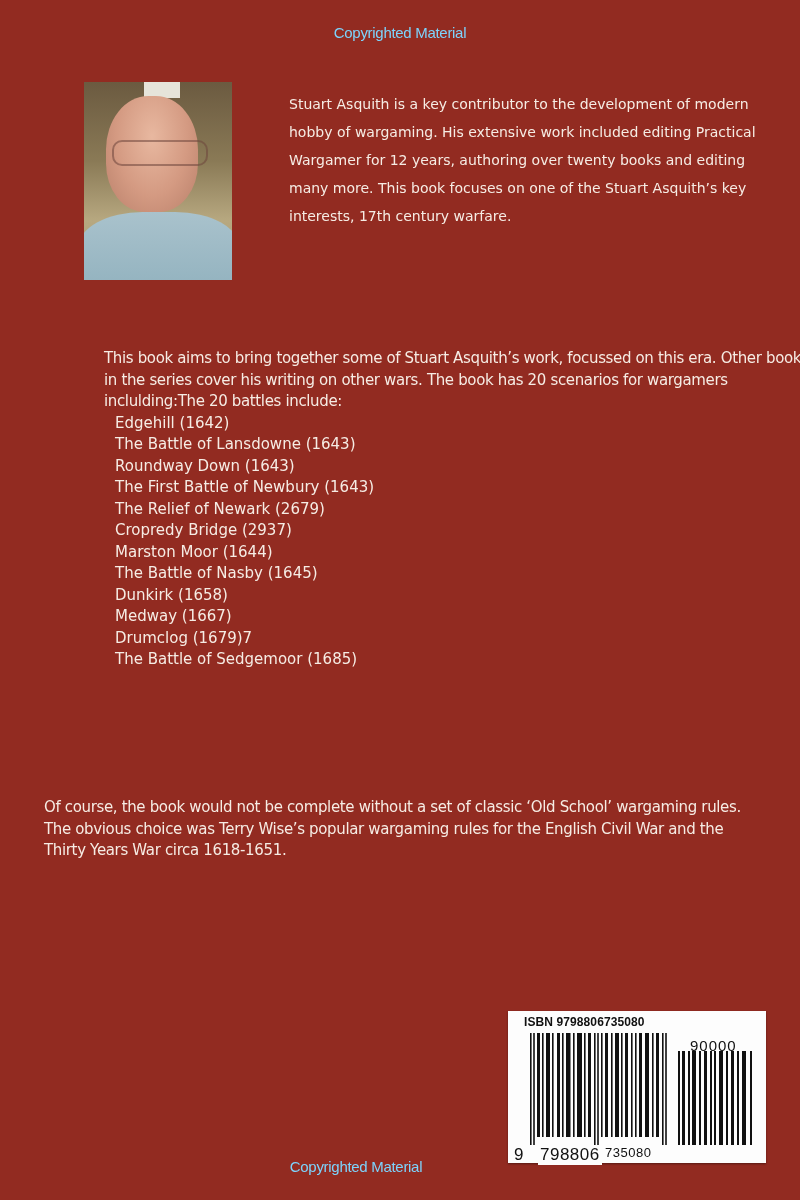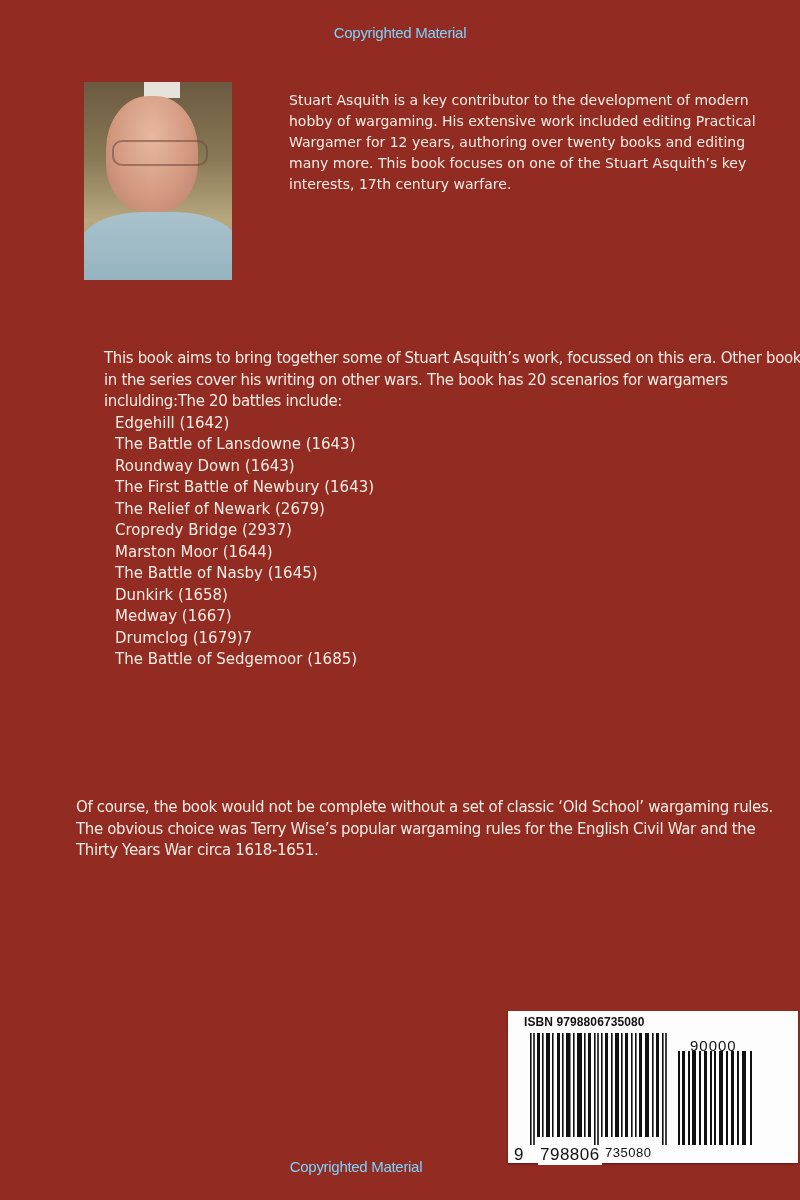--- a/index.html
+++ b/index.html
@@ -31,36 +31,36 @@
     position:absolute; left:28px; top:58px; width:92px; height:22px;
     border:2px solid rgba(110,70,60,0.55); border-radius:10px;
   }
   .photo .shirt {
     position:absolute; left:-6px; top:130px; width:162px; height:90px;
     border-radius:40% 40% 0 0;
     background:linear-gradient(180deg,#a9c2cc 0%,#8fb0bd 100%);
   }
   .bio {
     position:absolute; left:289px; top:90px; width:490px;
-    font-size:14px; line-height:21px;
+    font-size:14px; line-height:28px;
   }
   .main {
     position:absolute; left:60px; top:348px; width:720px;
     font-family:"DejaVu Sans", sans-serif;
     font-size:15px; line-height:21.5px; letter-spacing:-0.35px;margin-left:44px;
   }
   .battles { margin:0; padding:0 0 0 11px; list-style:none; letter-spacing:0; }
   .closing {
-    position:absolute; left:76px; top:797px; width:720px;
+    position:absolute; left:44px; top:797px; width:720px;
     font-size:15px; line-height:21.5px; letter-spacing:-0.35px;
   }
   .barcode-box {
     position:absolute; left:508px; top:1011px; width:258px; height:152px;
     background:#fdfdfd; box-shadow:0 1px 2px rgba(0,0,0,0.4);
-    font-family:"Liberation Sans", sans-serif; color:#111;padding-left:32px;
+    font-family:"Liberation Sans", sans-serif; color:#111;
   }
   .isbn-label { position:absolute; left:16px; top:4px; font-size:12px; font-weight:bold; letter-spacing:0.1px; }
   .bars-main { position:absolute; left:22px; top:22px; width:140px; height:112px; }
   .bars-addon { position:absolute; left:170px; top:40px; width:78px; height:94px; }
   .addon-digits { position:absolute; left:182px; top:26px; font-size:15px; letter-spacing:1px; }
   .digits-left { position:absolute; left:6px; top:134px; font-size:17px; }
   .digits-mid { position:absolute; left:30px; top:134px; font-size:17px; letter-spacing:0.5px; background:#fdfdfd; padding:0 2px; }
   .digits-right { position:absolute; left:95px; top:134px; font-size:13px; letter-spacing:0.5px; background:#fdfdfd; padding:0 2px; }
 </style>
 </head>

